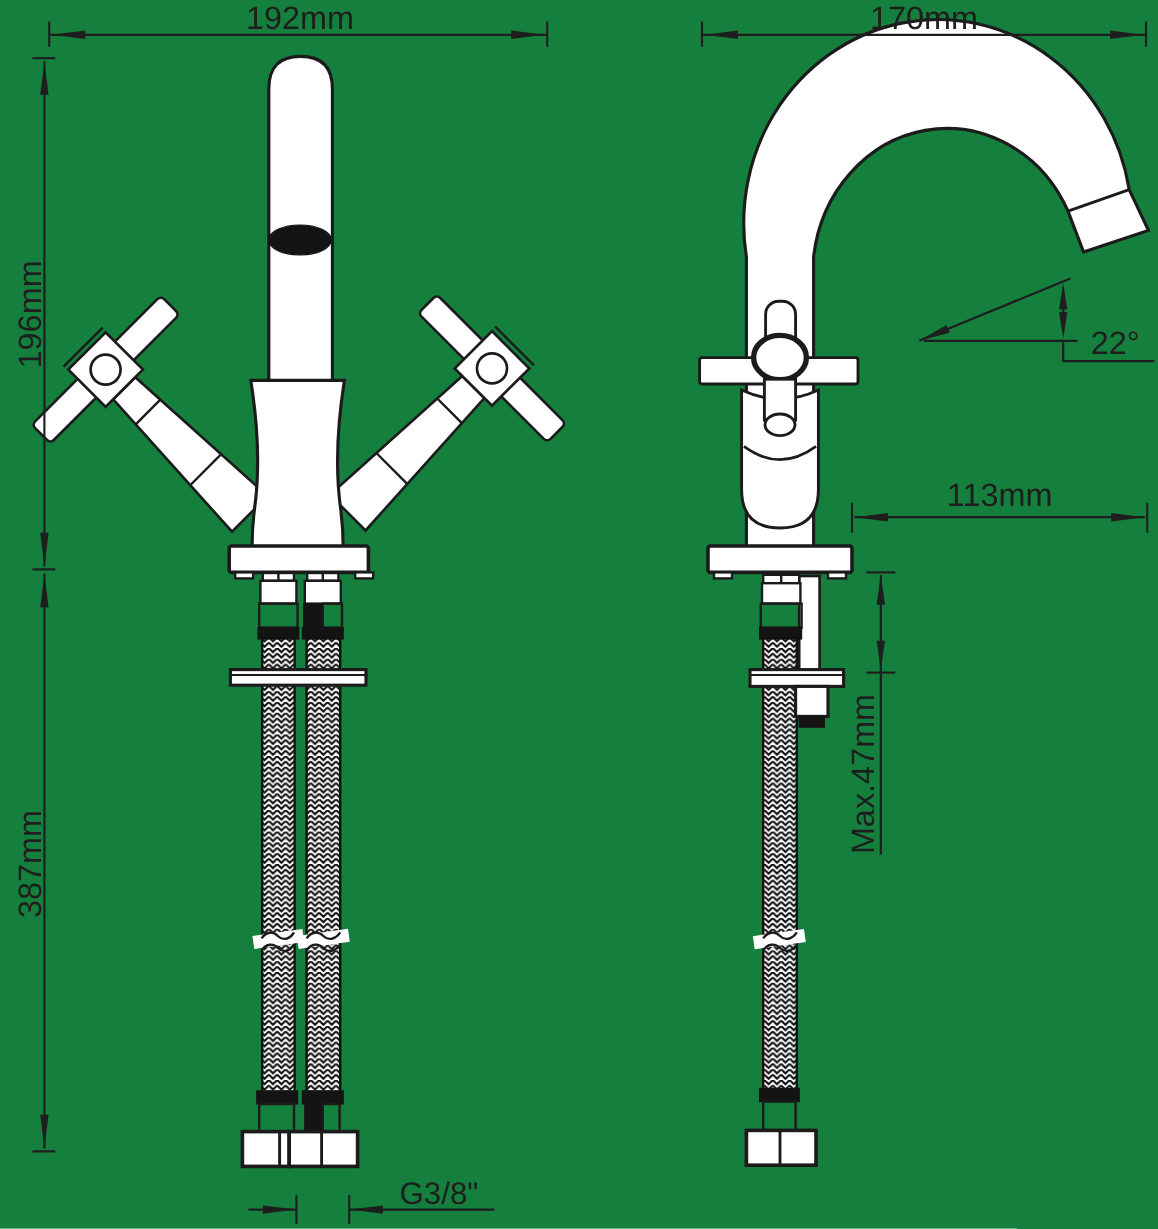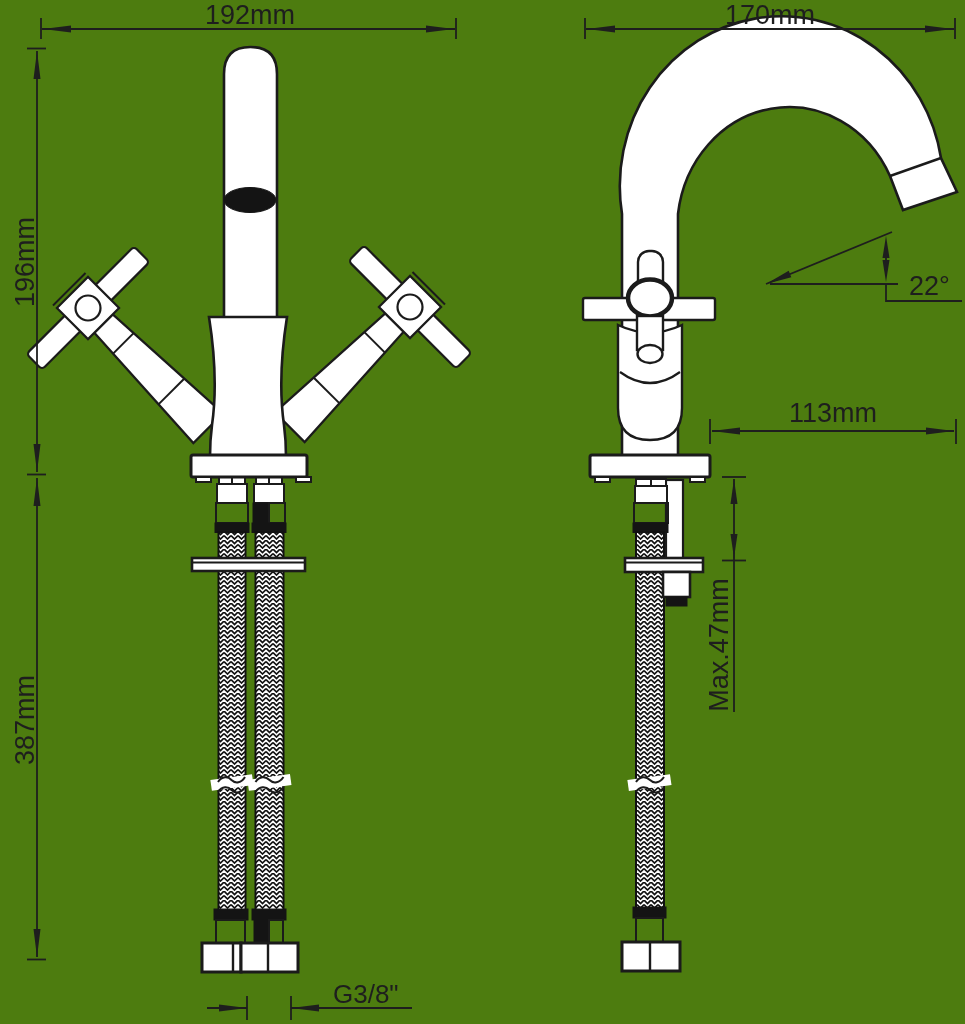--- a/index.html
+++ b/index.html
@@ -1,16 +1,16 @@
 <!DOCTYPE html>
 <html><head>
 <meta charset="utf-8">
 <style>
   html,body{margin:0;padding:0;background:#ffffff;}
-  .page{width:965px;height:1024px;background:#4d7c0f;position:relative;overflow:hidden;}
+  .page{width:965px;height:1024px;background:#15803d;position:relative;overflow:hidden;}
   svg{display:block;}
   svg text{
     font-family:"Liberation Sans","DejaVu Sans",sans-serif;
     fill:#1e1e1e;
   }
   .dim-label{font-size:27px;}
   .dim-label-small{font-size:26px;}
   .outline{stroke:#1b1b1b;fill:#ffffff;}
   .thin{stroke:#1b1b1b;fill:none;}
   .dimline{stroke:#1e1e1e;stroke-width:1.8;fill:none;}

